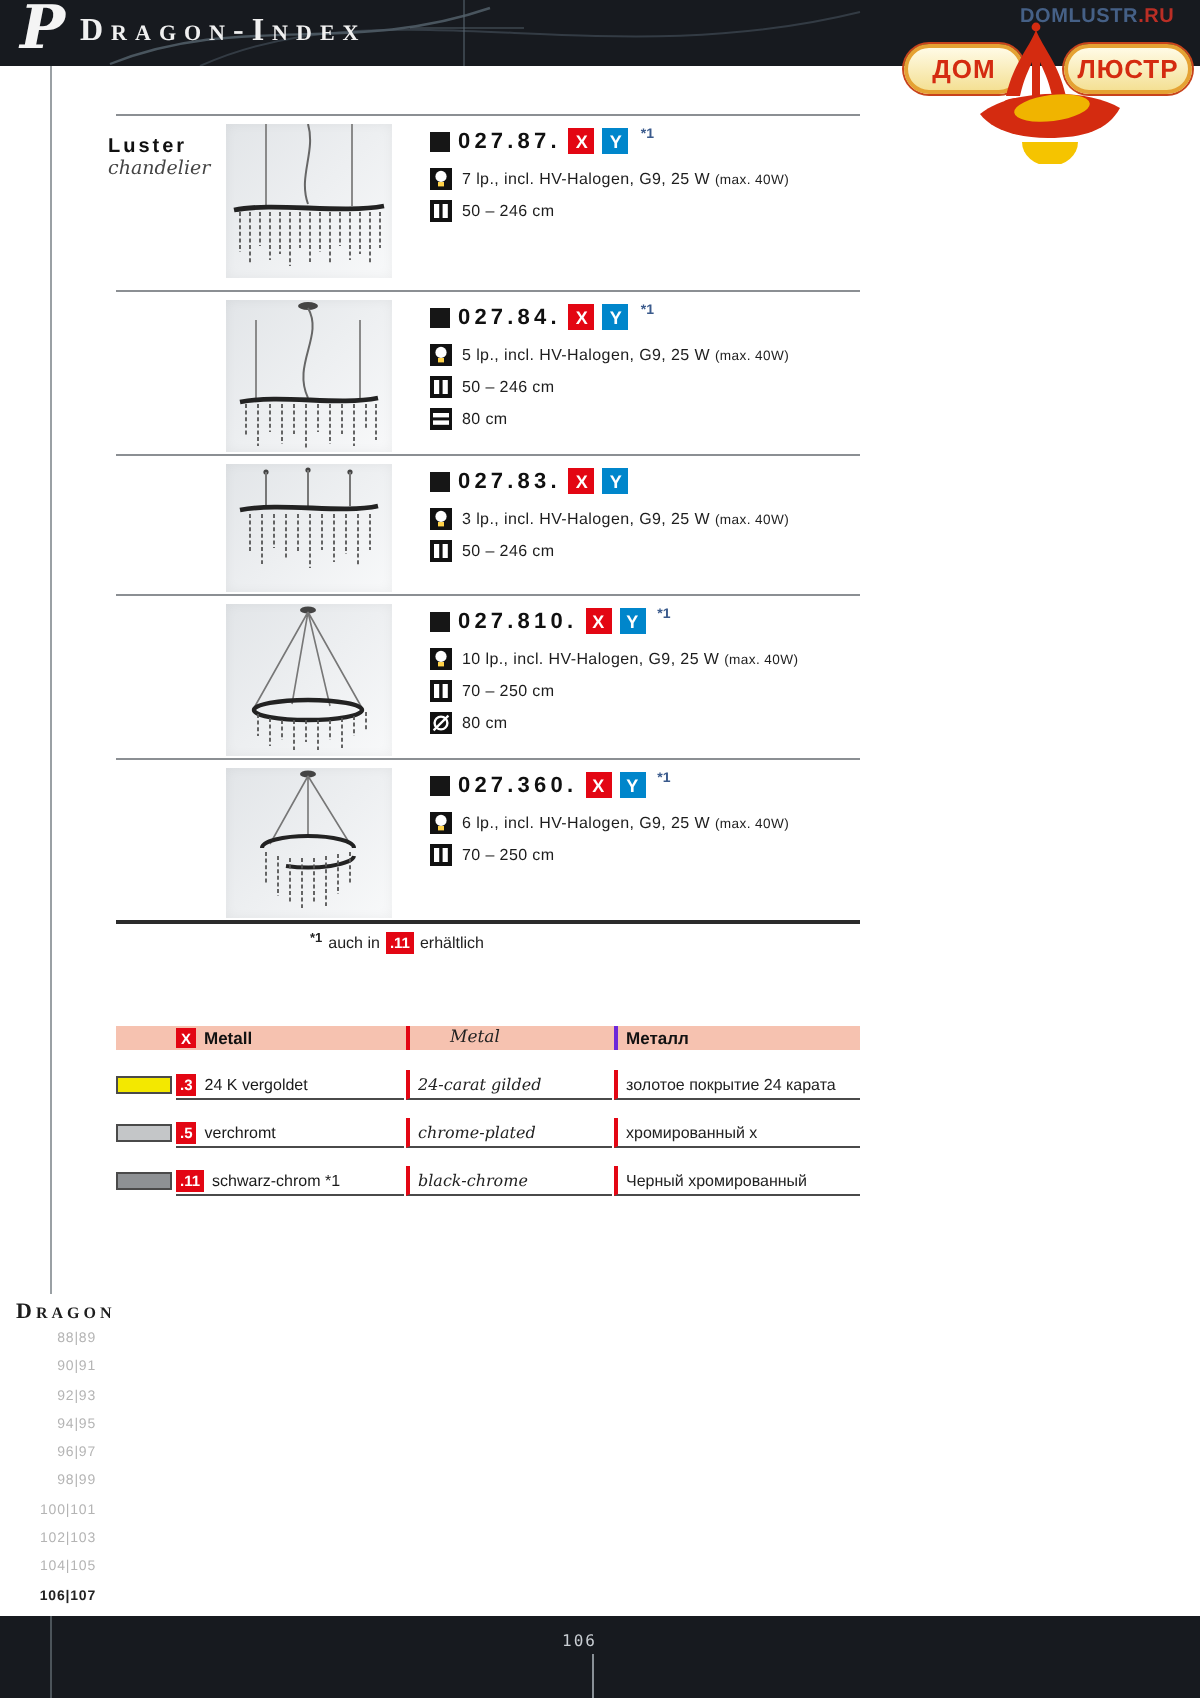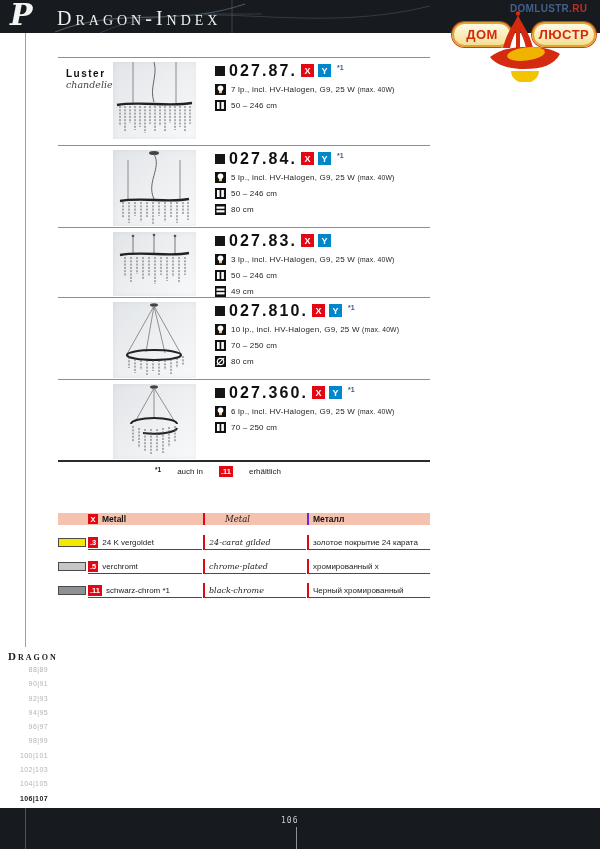--- a/index.html
+++ b/index.html
@@ -5,67 +5,67 @@
   html,body{margin:0;padding:0;}
   body{width:600px;height:849px;position:relative;background:#fff;
        font-family:"Liberation Sans",sans-serif;overflow:hidden;}
   .abs{position:absolute;}
 
   
   .topbar{position:absolute;top:0;left:0;width:600px;height:33px;background:#171a1f;}
   .topbar svg{position:absolute;top:0;left:0;}
   .p-mark{position:absolute;top:-3px;left:10px;font-family:"DejaVu Serif",serif;
           font-style:italic;font-weight:bold;font-size:30px;color:#f4f4f4;z-index:3;}
-  .page-title{position:absolute;top:7px;left:57px;color:#f0f0f0;
+  .page-title{position:absolute;top:7px;left:40px;color:#f0f0f0;
           font-family:"Liberation Serif",serif;font-variant:small-caps;
-          font-size:20px;letter-spacing:4px;}
+          font-size:16px;letter-spacing:4px;font-weight:bold;}
 
   
   .brand{position:absolute;left:440px;top:0;width:160px;height:82px;z-index:6;}
   .wm{position:absolute;left:70px;top:3px;font-size:10px;font-weight:bold;
       color:#48648c;letter-spacing:.3px;opacity:.95;}
   .wm .ru{color:#c33026;}
   .pill{position:absolute;top:22px;height:25px;box-sizing:border-box;border-radius:13px;
         background:linear-gradient(#fffbe6,#f4e094);border:2px solid #e5a233;
         display:flex;align-items:center;justify-content:center;
         color:#d42b10;font-weight:bold;font-size:13px;letter-spacing:.5px;
         box-shadow:0 0 0 1px #c8431b;}
   .pill-left{left:12px;width:60px;}
   .pill-right{left:92px;width:64px;}
 
   
   .rail-line{position:absolute;left:25px;top:33px;width:1px;height:614px;background:#9aa0a4;}
   .end-rule{position:absolute;left:58px;top:460px;width:372px;height:2px;background:#2b2b2b;}
 
   
-  .section-label{position:absolute;left:66px;top:68px;}
+  .section-label{position:absolute;left:54px;top:68px;}
   .section-label .t{font-weight:bold;font-size:10px;letter-spacing:1.5px;color:#111;}
   .section-label .s{font-family:"DejaVu Serif",serif;font-style:italic;font-size:9.5px;color:#444;}
 
   
   .product{position:absolute;left:58px;width:372px;border-top:1px solid #8b8f93;}
   .p-img{position:absolute;left:55px;top:4px;width:83px;
          background:linear-gradient(135deg,#e2e5e8,#f8f9fa);
          box-shadow:inset 0 0 6px rgba(0,0,0,.05);}
   .p-specs{position:absolute;left:157px;top:6px;display:flex;flex-direction:column;gap:4px;}
   .code-row{display:flex;align-items:center;gap:4px;height:13px;margin-bottom:2px;}
   .sq{width:10px;height:10px;background:#161616;}
-  .code{font-weight:bold;font-size:16px;letter-spacing:2.1px;color:#101010;}
+  .code{font-weight:bold;font-size:11px;letter-spacing:2.1px;color:#101010;}
   .vbox{width:13px;height:13px;color:#fff;font-weight:bold;font-size:9px;
         display:flex;align-items:center;justify-content:center;}
   .vx{background:#e30613;}
   .vy{background:#0086cb;}
   .note{font-size:7px;font-weight:bold;color:#3a5a8c;position:relative;top:-3px;margin-left:2px;}
   .spec-row{display:flex;align-items:center;gap:5px;height:12px;}
   .spec-text{font-size:8px;color:#1d1d1d;letter-spacing:.2px;white-space:nowrap;}
   .spec-text .max{font-size:6.8px;}
 
   
   .footnote{position:absolute;left:155px;top:466px;font-size:8px;color:#222;
-            display:flex;align-items:center;gap:16px;}
+            display:flex;align-items:center;gap:3px;}
   .footnote .mark{font-size:6.5px;font-weight:bold;position:relative;top:-2px;}
   .fn-code{background:#e30613;color:#fff;font-size:7.5px;font-weight:bold;padding:1px 2px;}
 
   
   .finish-table{position:absolute;left:58px;top:513px;width:372px;height:90px;}
   .ft-head{position:absolute;top:0;left:0;width:372px;height:12px;background:#f6c2b0;}
   .hcell{position:absolute;top:0;height:12px;display:flex;align-items:center;gap:4px;}
   .h1{left:30px;}
   .h2{left:145px;border-left:2px solid #e30613;padding-left:20px;}
   .h3{left:249px;border-left:2px solid #6d28d9;padding-left:4px;}
@@ -246,28 +246,20 @@
       <span class="spec-text"><span>3 lp., incl. HV-Halogen, G9, 25 W</span> <span class="max">(max. 40W)</span></span>
     </div>
     <div class="spec-row">
       <svg width="11" height="11">
           <rect width="11" height="11" fill="#111"></rect>
           <rect x="2" y="2" width="2.6" height="7" fill="#fff"></rect>
           <rect x="6.3" y="2" width="2.6" height="7" fill="#fff"></rect>
         </svg>
       <span class="spec-text">50 – 246 cm</span>
     </div>
-    <div class="spec-row">
-      <svg width="11" height="11">
-          <rect width="11" height="11" fill="#111"></rect>
-          <rect x="1.5" y="2.5" width="8" height="2.2" fill="#fff"></rect>
-          <rect x="1.5" y="6.2" width="8" height="2.2" fill="#fff"></rect>
-        </svg>
-      <span class="spec-text">49 cm</span>
-    </div>
   </div>
 </div>
 
 <div class="product" style="top:297px;height:82px;">
   <div class="p-img" style="height:76px;">
     <svg width="83" height="76" viewBox="0 0 83 76">
       <ellipse cx="41" cy="3" rx="4" ry="1.8" fill="#444"></ellipse>
       <path d="M41,4 L14,52 M41,4 L68,52 M41,4 L33,50 M41,4 L52,51" stroke="#777" stroke-width="0.8" fill="none"></path>
       <ellipse cx="41" cy="53" rx="27" ry="5" fill="none" stroke="#222" stroke-width="2.2"></ellipse>
       <path d="M16,55 V66 M22,57 V71 M28,58 V68 M34,58 V73 M40,58 V69 M46,58 V73 M52,58 V68 M58,57 V72 M64,56 V66 M70,54 V63" stroke="#555" stroke-width="0.9" stroke-dasharray="2 1.3" fill="none"></path>

